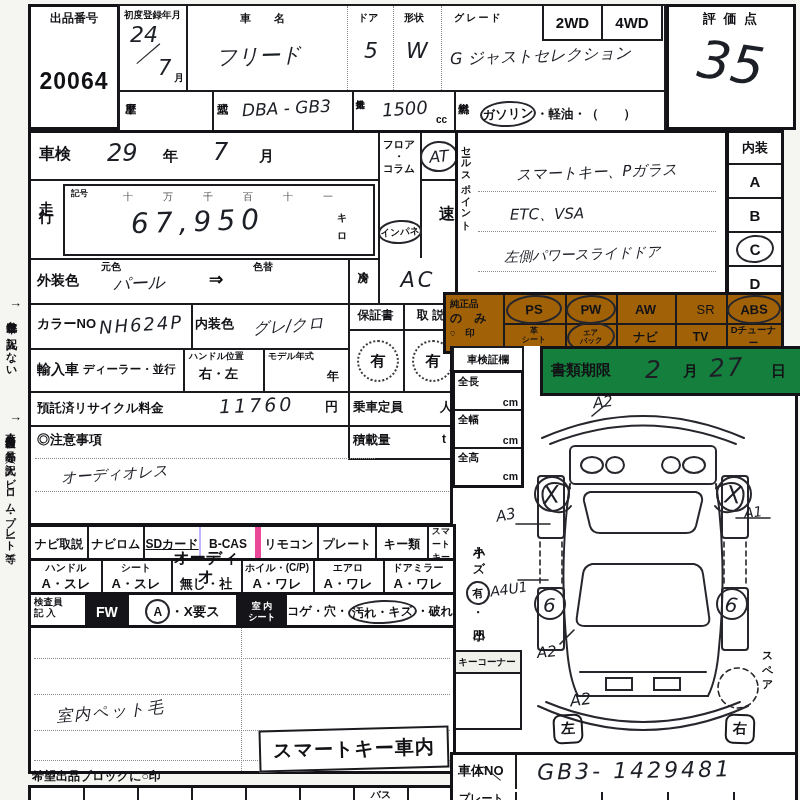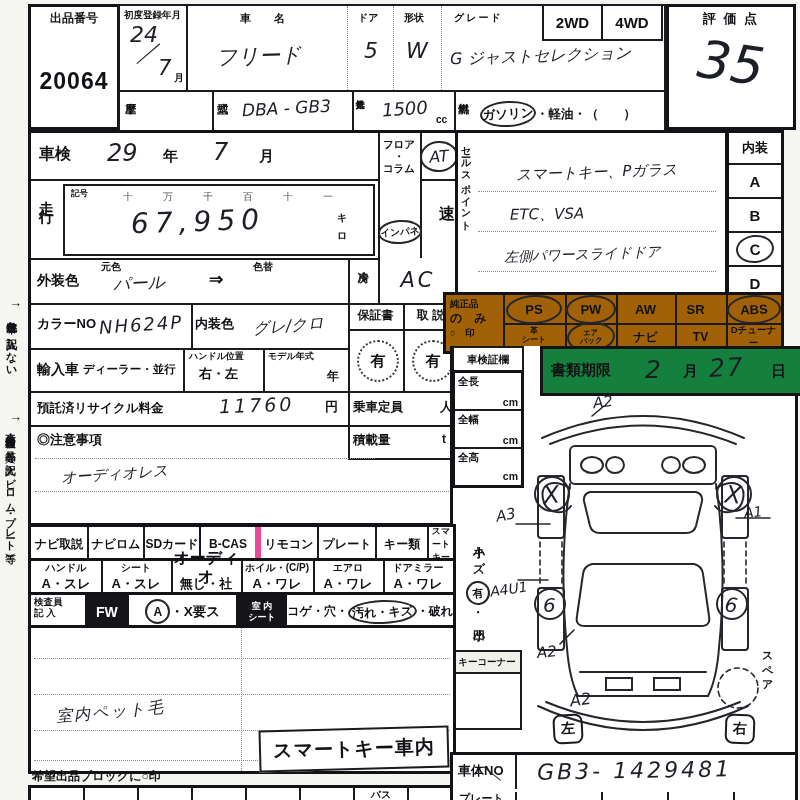--- a/index.html
+++ b/index.html
@@ -251,21 +251,21 @@
         </span>
     </div>
     <div class="abs ctr" style="left:119px;top:0;width:51px;height:28px;">
       <span class="ell" style="width:46px;height:25px;transform:rotate(-2deg);font-size:13px;font-weight:bold;">
           <span>PW</span>
         </span>
     </div>
     <div class="abs ctr" style="left:170px;top:0;width:59px;height:28px;font-size:13px;font-weight:bold;">
         <span>AW</span>
       </div>
-    <div class="abs ctr" style="left:219px;top:0;width:61px;height:28px;font-size:13px;font-weight:bold;">
+    <div class="abs ctr" style="left:229px;top:0;width:61px;height:28px;font-size:13px;font-weight:normal;">
         <span>SR</span>
       </div>
     <div class="abs ctr" style="left:280px;top:0;width:55px;height:28px;">
       <span class="ell" style="width:50px;height:25px;transform:rotate(-2deg);font-size:13px;font-weight:bold;">
           <span>ABS</span>
         </span>
     </div>
 
     <div class="abs" style="left:57px;top:28px;width:62px;height:28px;text-align:center;">
       <div class="lbl" style="font-size:8px;margin-top:3px;">革</div>
@@ -403,21 +403,21 @@
     <div class="lbl ctr" style="height:20px;border-bottom:2px solid #1b1b1f;font-size:9.5px;background:#f1f1ec;">キーコーナー</div>
   </div>
 
   <div class="abs b3" style="left:28px;top:524px;width:422px;height:34px;background:#fff;display:flex;">
     <div class="ctr" style="width:56px;border-right:2px solid #1b1b1f;font-size:12px;font-weight:bold;">
         <span>ナビ取説</span>
       </div>
     <div class="ctr" style="width:54px;border-right:2px solid #1b1b1f;font-size:12px;font-weight:bold;">
         <span>ナビロム</span>
       </div>
-    <div class="ctr" style="width:54px;border-right:2px solid #0f172a;font-size:12px;font-weight:bold;">
+    <div class="ctr" style="width:54px;border-right:2px solid #c4b5fd;font-size:12px;font-weight:bold;text-decoration:underline;">
         <span>SDカード</span>
       </div>
     <div class="ctr" style="width:54px;border-right:6px solid #ec4899;font-size:12px;font-weight:bold;">
         <span>B-CAS</span>
       </div>
     <div class="ctr" style="width:56px;border-right:2px solid #1b1b1f;font-size:12px;font-weight:bold;">
         <span>リモコン</span>
       </div>
     <div class="ctr" style="width:56px;border-right:2px solid #1b1b1f;font-size:12px;font-weight:bold;">
         <span>プレート</span>

